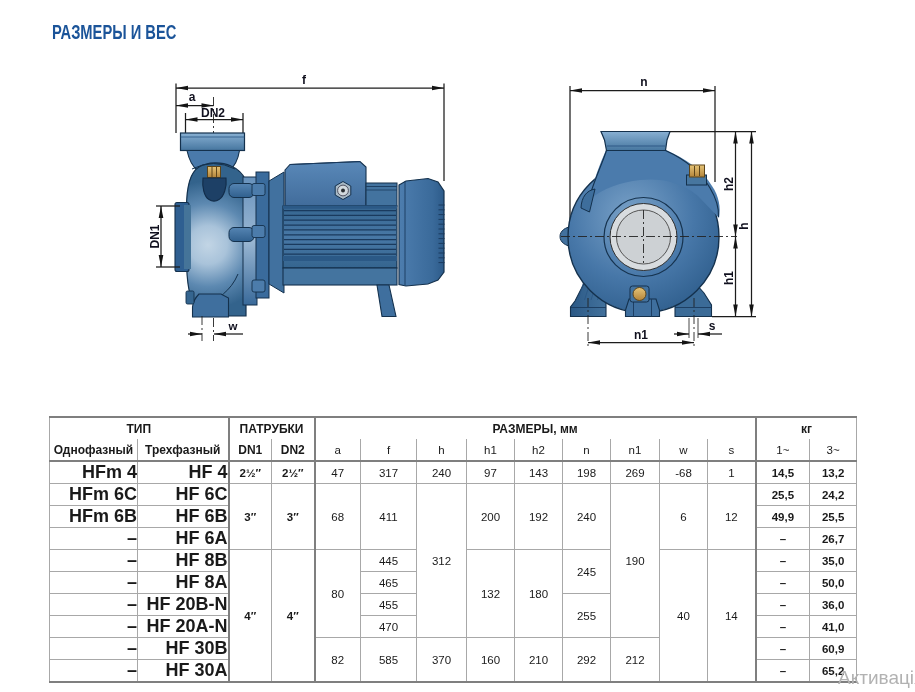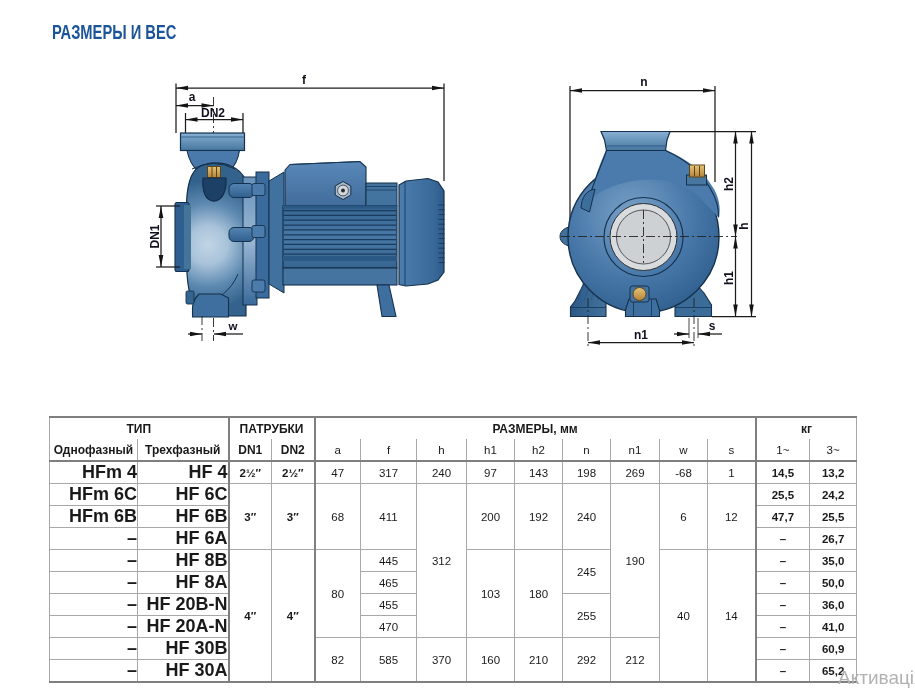--- a/index.html
+++ b/index.html
@@ -297,37 +297,37 @@
           <td rowspan="3">240</td>
           <td rowspan="7">190</td>
 <td rowspan="3">6</td>
           <td rowspan="3">12</td>
 <td class="b tl">25,5</td>
           <td class="b">24,2</td>
 </tr>
 <tr style="height:21.6px">
 <td class="nm">HFm 6B</td>
           <td class="nm">HF 6B</td>
-<td class="b tl">47,7</td>
+<td class="b tl">49,9</td>
           <td class="b">25,5</td>
 </tr>
 <tr style="height:21.6px">
 <td class="nm">–</td>
           <td class="nm">HF 6A</td>
 <td class="b tl">–</td>
           <td class="b">26,7</td>
 </tr>
 <tr style="height:21.6px">
 <td class="nm">–</td>
           <td class="nm">HF 8B</td>
 <td rowspan="6" class="b tl">4″</td>
           <td rowspan="6" class="b">4″</td>
 <td rowspan="4" class="tl">80</td>
           <td>445</td>
-<td rowspan="4">103</td>
+<td rowspan="4">132</td>
           <td rowspan="4">180</td>
           <td rowspan="2">245</td>
 <td rowspan="6">40</td>
           <td rowspan="6">14</td>
 <td class="b tl">–</td>
           <td class="b">35,0</td>
 </tr>
 <tr style="height:21.6px">
 <td class="nm">–</td>
           <td class="nm">HF 8A</td>

